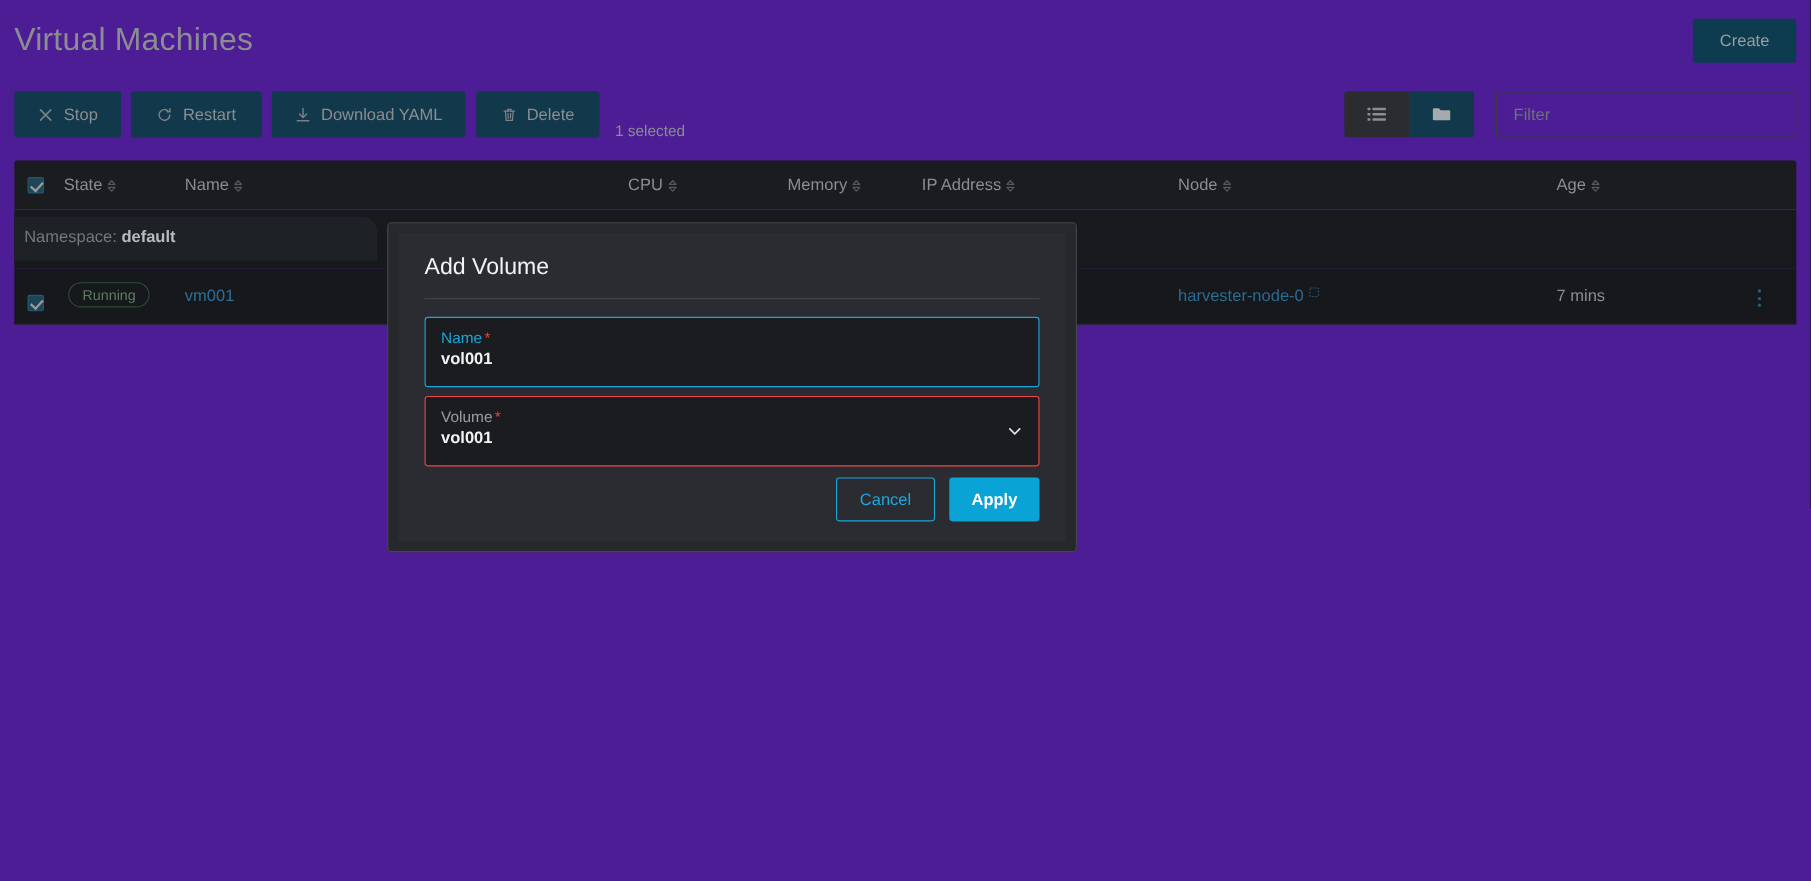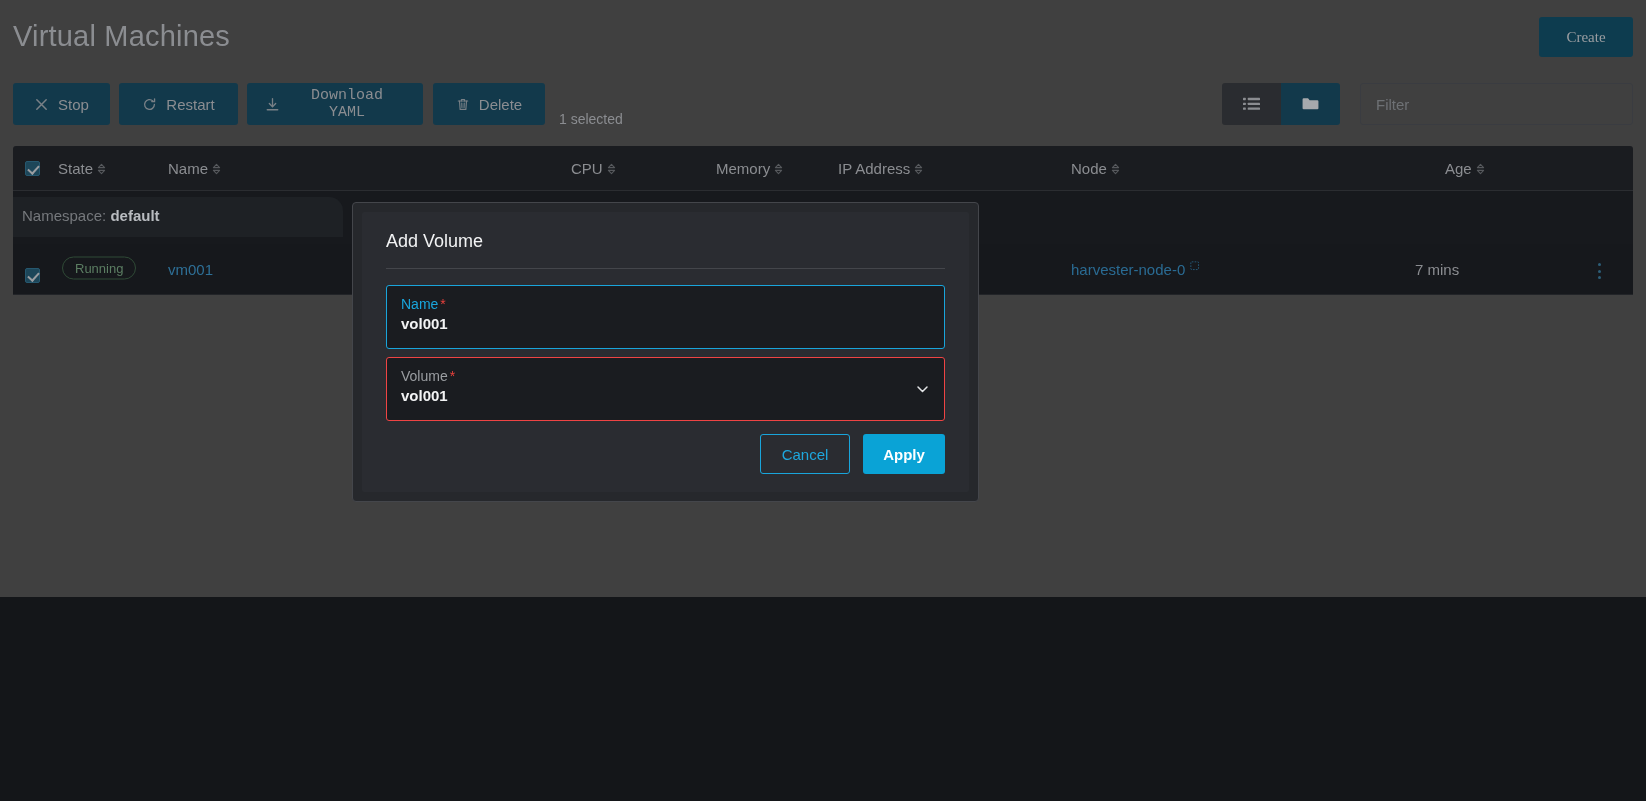--- a/index.html
+++ b/index.html
@@ -8,22 +8,22 @@
     width: 1646px;
     height: 801px;
     background: #141619;
     font-family: "Liberation Sans", sans-serif;
     overflow: hidden;
   }
 
   #root {
     position: relative;
     width: 1646px;
-    height: 597px;
-    background: #404040;
+    height: 801px;
+    background: #4c1d95;
     padding-left: 32px;
   }
 
   
   .page-header {
     position: absolute;
     left: 0; top: 0;
     width: 1646px;
     height: 78px;
   }
@@ -37,21 +37,21 @@
   }
   .create-button {
     position: absolute;
     right: 13px; top: 17px;
     width: 94px; height: 40px;
     background: #0d3c4f;
     border: none;
     border-radius: 3px;
     color: #9a9da1;
     font-size: 15px;
-    font-family: Liberation Serif, serif;
+    font-family: Liberation Sans, sans-serif;
     cursor: pointer;
     display: flex;
     align-items: center;
     justify-content: center;
   }
 
   
   .toolbar {
     position: absolute;
     left: 0; top: 83px;
@@ -73,21 +73,21 @@
     justify-content: center;
     gap: 9px;
     cursor: pointer;
     padding: 0 18px;
   }
   .tb-btn .ic { display: flex; align-items: center; opacity: .85; }
   .tb-btn svg { display: block; }
 
   #btn-stop     { left: 13px;  width: 97px; }
   #btn-restart  { left: 119px; width: 119px; }
-  #btn-download { left: 247px; width: 176px; font-family: Liberation Mono, monospace; }
+  #btn-download { left: 247px; width: 176px; }
   #btn-delete   { left: 433px; width: 112px; }
 
   .selected-count {
     position: absolute;
     left: 559px; top: 28px;
     font-size: 14px;
     color: #8b8d91;
   }
 
   
@@ -262,21 +262,21 @@
     padding: 9px;
   }
   .modal-inner {
     position: relative;
     width: 100%; height: 100%;
     background: #2a2c31;
     border-radius: 2px;
     padding: 19px 24px 0 24px;
   }
   .modal-title {
-    font-size: 18px;
+    font-size: 21px;
     color: #f2f3f4;
     font-weight: 400;
     margin-bottom: 16px;
   }
   .modal-divider {
     height: 1px;
     background: #44464b;
     margin: 0 0 16px 0;
   }
 
@@ -478,21 +478,21 @@
       <div class="th" style="left:1058px;">
         <span>Node</span>
         <span class="sort-ic">
           <svg width="9" height="12" viewBox="0 0 9 12" fill="none" stroke="#76797d" stroke-width="1.1" stroke-linecap="round" stroke-linejoin="round">
               <path d="M4.5 1.3 L7.6 4.6 L1.4 4.6 Z"></path>
               <path d="M4.5 10.7 L7.6 7.4 L1.4 7.4 Z"></path>
             </svg>
         </span>
       </div>
 
-      <div class="th" style="left:1432px;">
+      <div class="th" style="left:1402px;">
         <span>Age</span>
         <span class="sort-ic">
           <svg width="9" height="12" viewBox="0 0 9 12" fill="none" stroke="#76797d" stroke-width="1.1" stroke-linecap="round" stroke-linejoin="round">
               <path d="M4.5 1.3 L7.6 4.6 L1.4 4.6 Z"></path>
               <path d="M4.5 10.7 L7.6 7.4 L1.4 7.4 Z"></path>
             </svg>
         </span>
       </div>
     </div>
 

